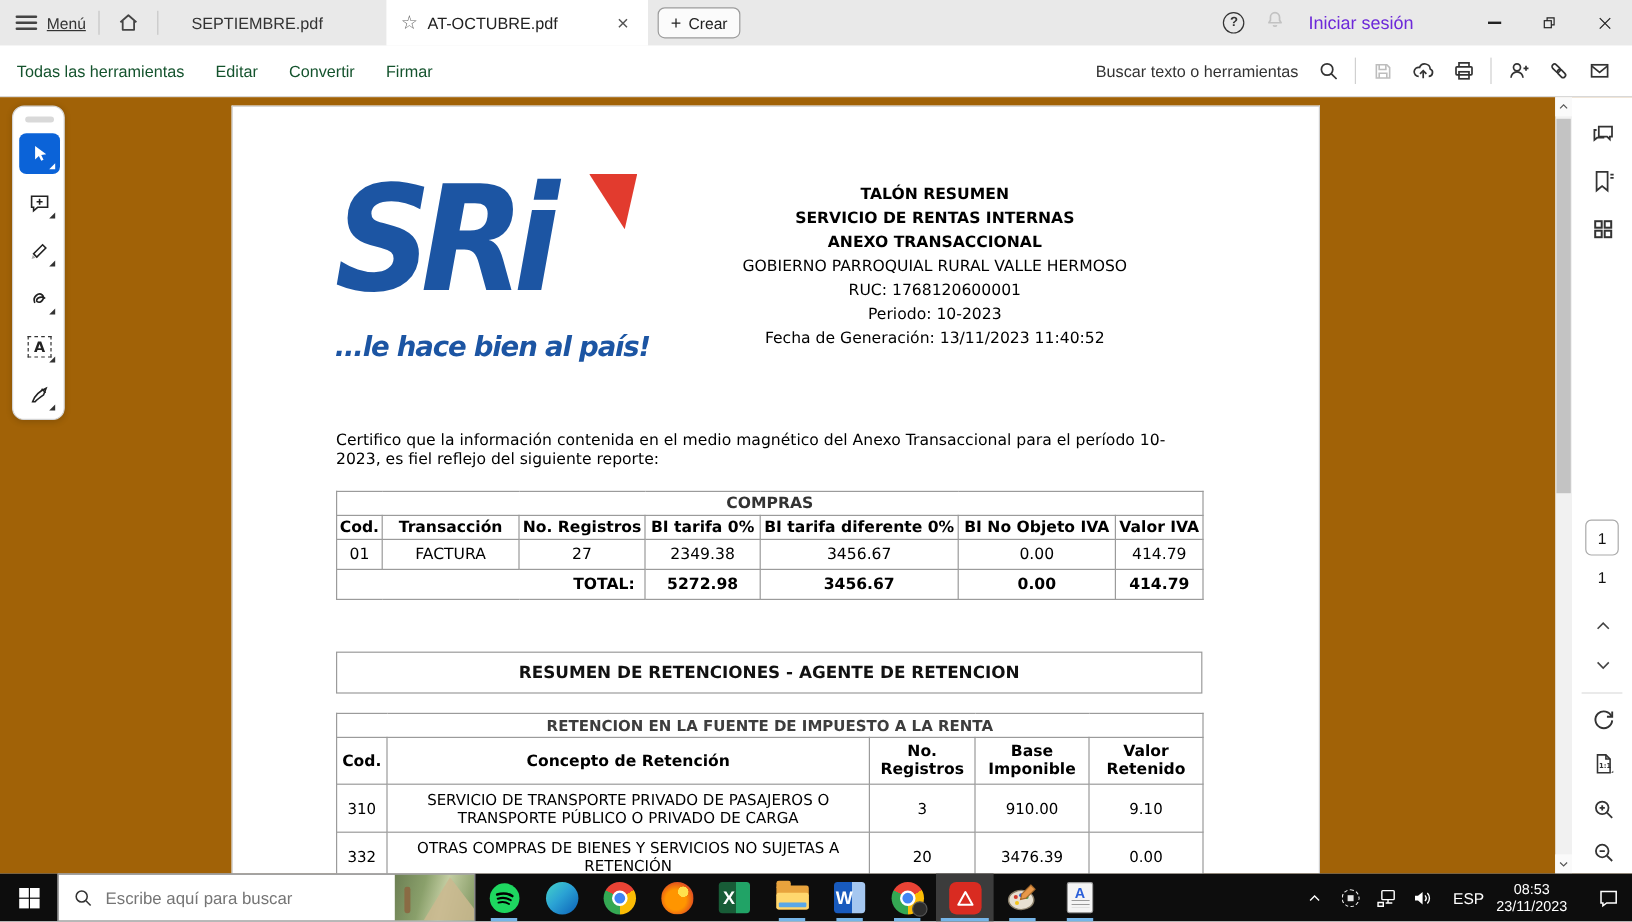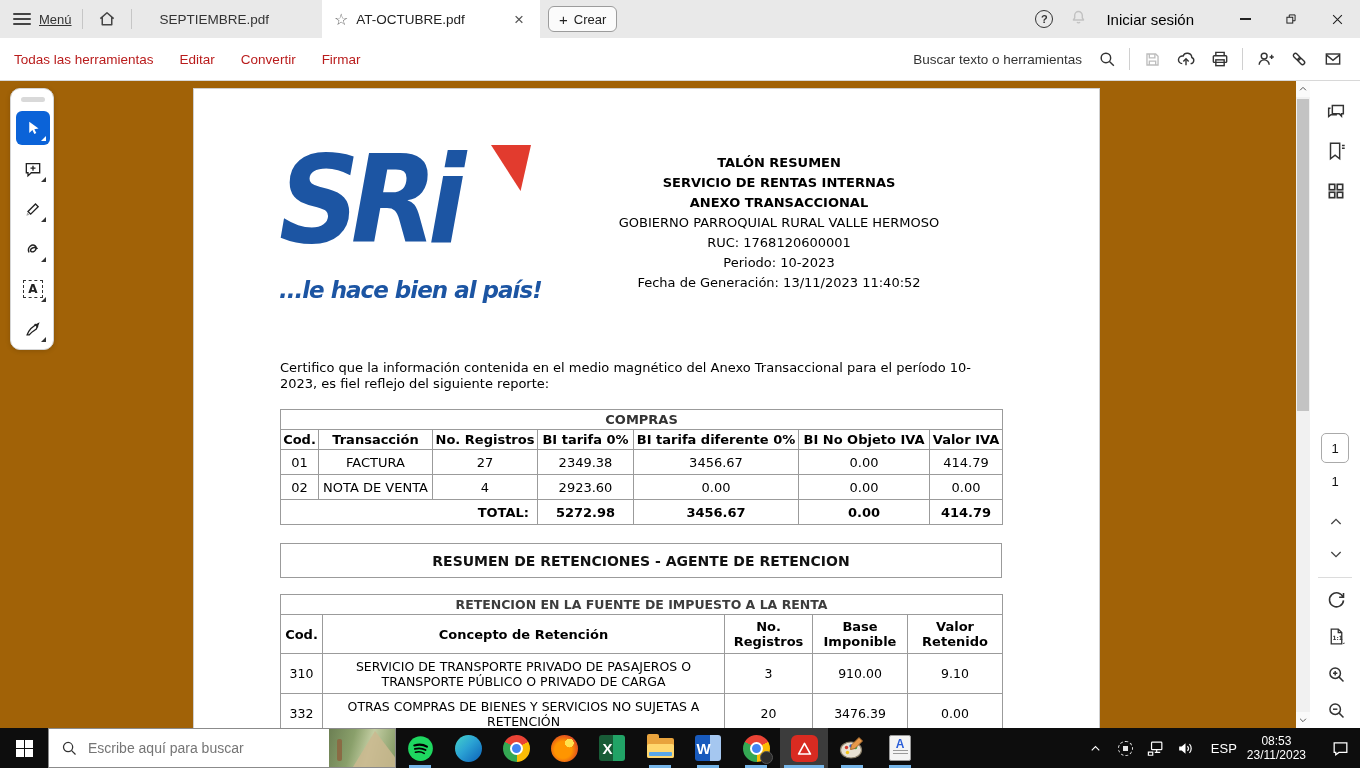--- a/index.html
+++ b/index.html
@@ -17,28 +17,28 @@
   .tab-inactive { font-size:13.5px; color:#333; padding:0 24px 0 18px; height:100%; display:flex; align-items:center; }
   .tab-active { position:absolute; left:322px; top:0; width:218px; height:38px; background:#fff; display:flex; align-items:center; padding:0 12px; }
   .tab-star { font-size:16px; color:#666; margin-right:8px; }
   .tab-label { font-size:13.5px; color:#222; white-space:nowrap; }
   .tab-close { margin-left:auto; font-size:17px; color:#555; line-height:1; padding:2px 4px; }
   .create-btn { position:absolute; left:548px; top:6px; height:26px; border:1px solid #9c9c9c; border-radius:6px; background:#fbfbfb; display:flex; align-items:center; padding:0 10px; gap:6px; font-size:13px; color:#222; }
   .create-plus { font-size:15px; color:#222; }
   .tb-right { position:absolute; right:0; top:0; height:38px; display:flex; align-items:center; }
   .help-btn { width:18px; height:18px; border:1.5px solid #333; border-radius:50%; font-size:11px; font-weight:bold; color:#333; display:flex; align-items:center; justify-content:center; margin-right:16px; }
   .bell { margin-right:18px; }
-  .signin { font-size:15px; color:#000000; margin-right:28px; }
+  .signin { font-size:15px; color:#6d28d9; margin-right:44px; }
   .winctl { width:46px; height:38px; display:flex; align-items:center; justify-content:center; }
   .min-glyph { width:11px; height:1.5px; background:#222; }
 
   
   .toolbar { position:absolute; left:0; top:38px; width:1360px; height:43px; background:#fff; border-bottom:1px solid #d8d8d8; display:flex; align-items:center; }
   .tool-menu { display:flex; align-items:center; padding-left:14px; gap:26px; }
-  .tool-item { font-size:13.5px; color:#b91c1c; white-space:nowrap; }
+  .tool-item { font-size:13.5px; color:#14532d; white-space:nowrap; }
   .tool-right { position:absolute; right:10px; display:flex; align-items:center;margin-left:36px; }
   .search-lbl { font-size:13.5px; color:#333; margin-right:8px; white-space:nowrap; }
   .icon-btn { width:34px; height:34px; display:flex; align-items:center; justify-content:center; }
   .tr-div { width:1px; height:22px; background:#d0d0d0; margin:0 5px; }
 
   
   .canvas { position:absolute; left:0; top:81px; width:1360px; height:647px; background:#a16207; }
   .page { position:absolute; left:193px; top:7px; width:907px; height:640px; background:#fff; border:1px solid #cfcfcf; border-bottom:none; overflow:hidden; font-family:"DejaVu Sans",sans-serif; color:#000; }
 
   
@@ -292,29 +292,20 @@
         <tr>
           <td>01</td>
           <td>FACTURA</td>
           <td>27</td>
           <td>2349.38</td>
           <td>3456.67</td>
           <td>0.00</td>
           <td>414.79</td>
         </tr>
         <tr>
-          <td>02</td>
-          <td>NOTA DE VENTA</td>
-          <td>4</td>
-          <td>2923.60</td>
-          <td>0.00</td>
-          <td>0.00</td>
-          <td>0.00</td>
-        </tr>
-        <tr>
           <td class="total-label" colspan="3">TOTAL:</td>
           <td class="total-val">5272.98</td>
           <td class="total-val">3456.67</td>
           <td class="total-val">0.00</td>
           <td class="total-val">414.79</td>
         </tr>
       </tbody>
         </table>
 
       <div class="banner">RESUMEN DE RETENCIONES - AGENTE DE RETENCION</div>

